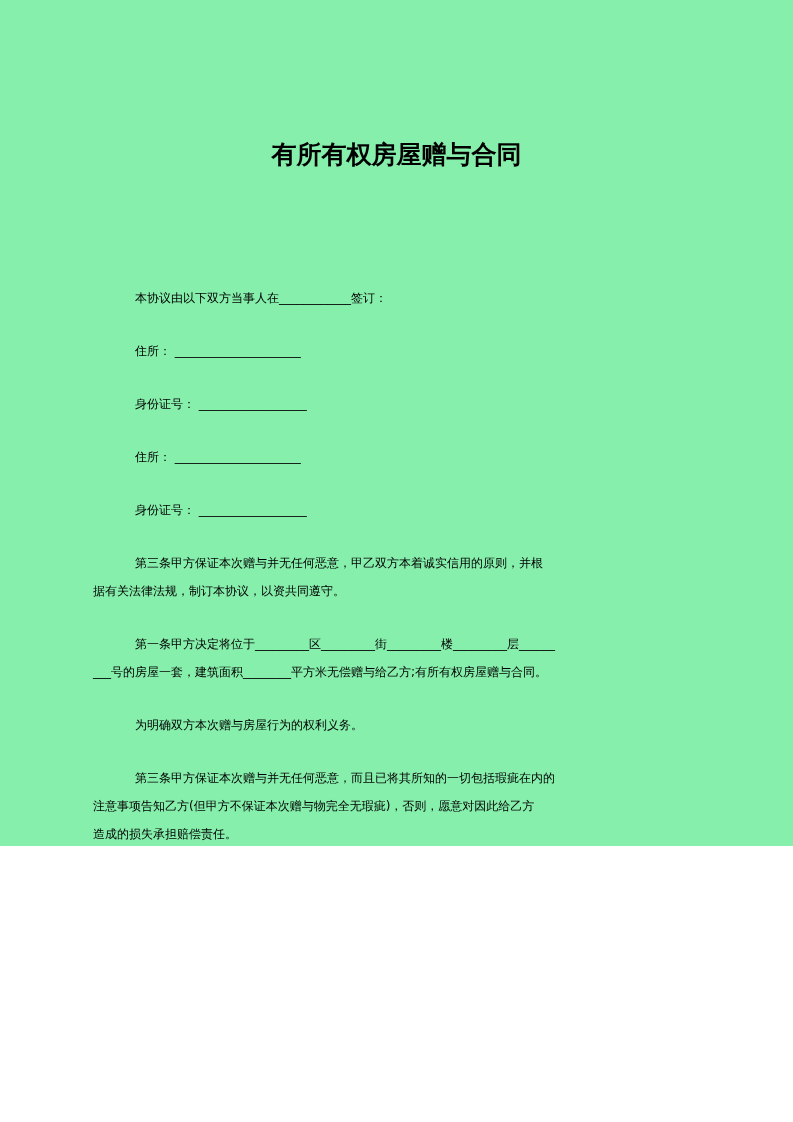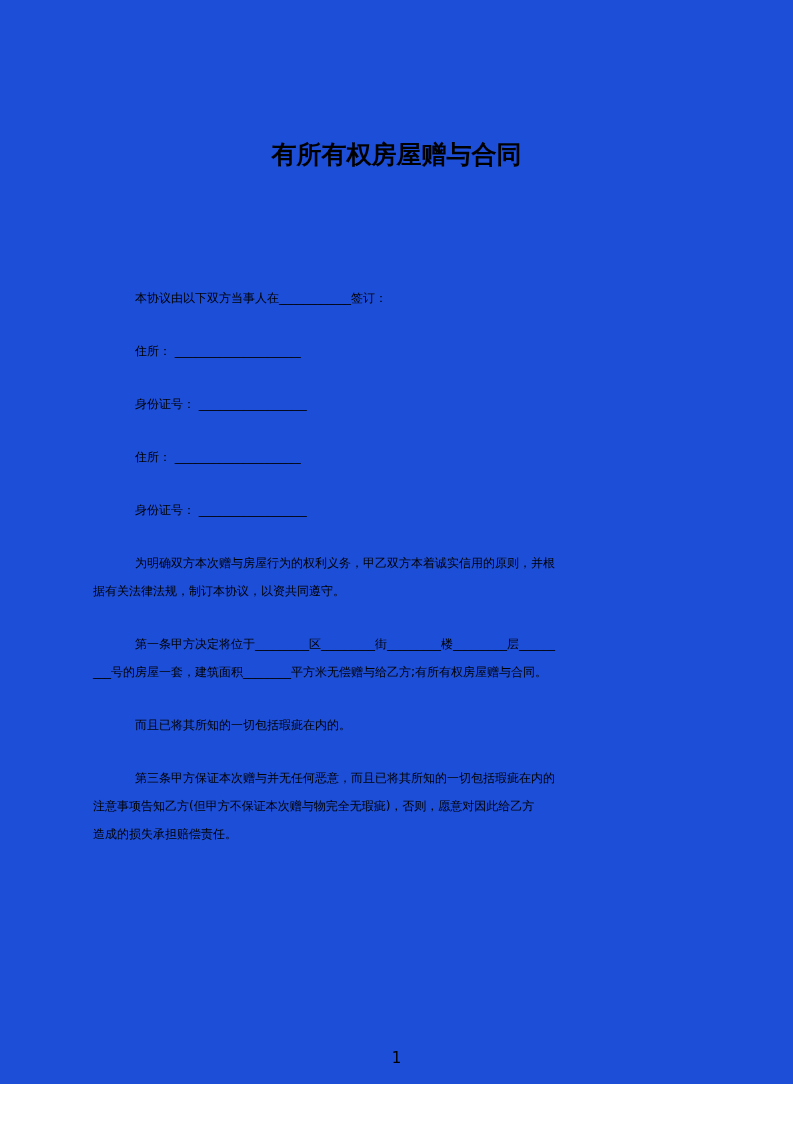--- a/index.html
+++ b/index.html
@@ -1,21 +1,21 @@
 <!DOCTYPE html>
 <html><head>
 <meta charset="utf-8">
 <style>
   * { margin: 0; padding: 0; box-sizing: border-box; }
   html, body { background: #ffffff; }
   .page {
     width: 793px;
-    height: 1084px;
+    height: 846px;
     position: relative;
-    background: #1d4ed8;
+    background: #86efac;
     color: #000000;
     font-family: "DejaVu Sans", "Liberation Sans", sans-serif;
     overflow: hidden;
   }
   .content { padding: 138px 93px 0 93px; }
   .title {
     font-size: 25px;
     line-height: 34px;
     font-weight: 700;
     text-align: center;
@@ -50,27 +50,27 @@
 
     <p class="line">住所： _____________________</p>
 
     <p class="line">身份证号： __________________</p>
 
 
     <p class="line">住所： _____________________</p>
 
     <p class="line">身份证号： __________________</p>
 
-    <p class="line">为明确双方本次赠与房屋行为的权利义务，甲乙双方本着诚实信用的原则，并根
+    <p class="line">第三条甲方保证本次赠与并无任何恶意，甲乙双方本着诚实信用的原则，并根
 据有关法律法规，制订本协议，以资共同遵守。</p>
 
     <p class="line">第一条甲方决定将位于_________区_________街_________楼_________层______
 ___号的房屋一套，建筑面积________平方米无偿赠与给乙方;有所有权房屋赠与合同。</p>
 
-    <p class="line">而且已将其所知的一切包括瑕疵在内的。</p>
+    <p class="line">为明确双方本次赠与房屋行为的权利义务。</p>
 
     <p class="line">第三条甲方保证本次赠与并无任何恶意，而且已将其所知的一切包括瑕疵在内的
 注意事项告知乙方(但甲方不保证本次赠与物完全无瑕疵)，否则，愿意对因此给乙方
 造成的损失承担赔偿责任。</p>
   </div>
 
   <div class="footer">1</div>
 </div>
 
 </body></html>

